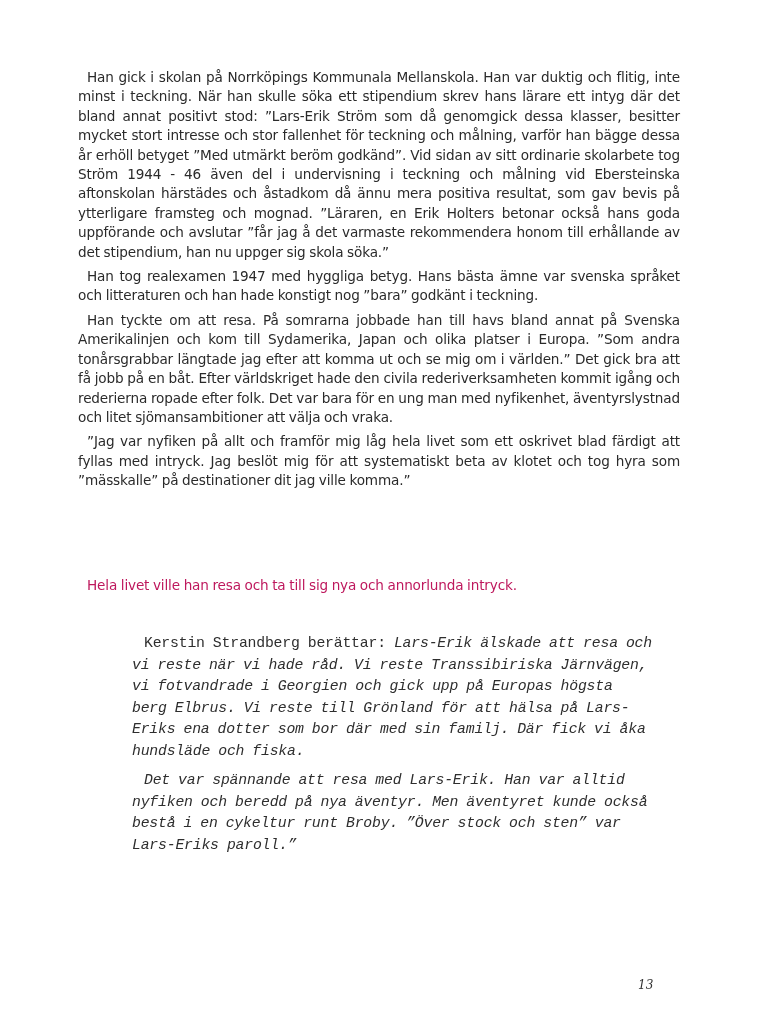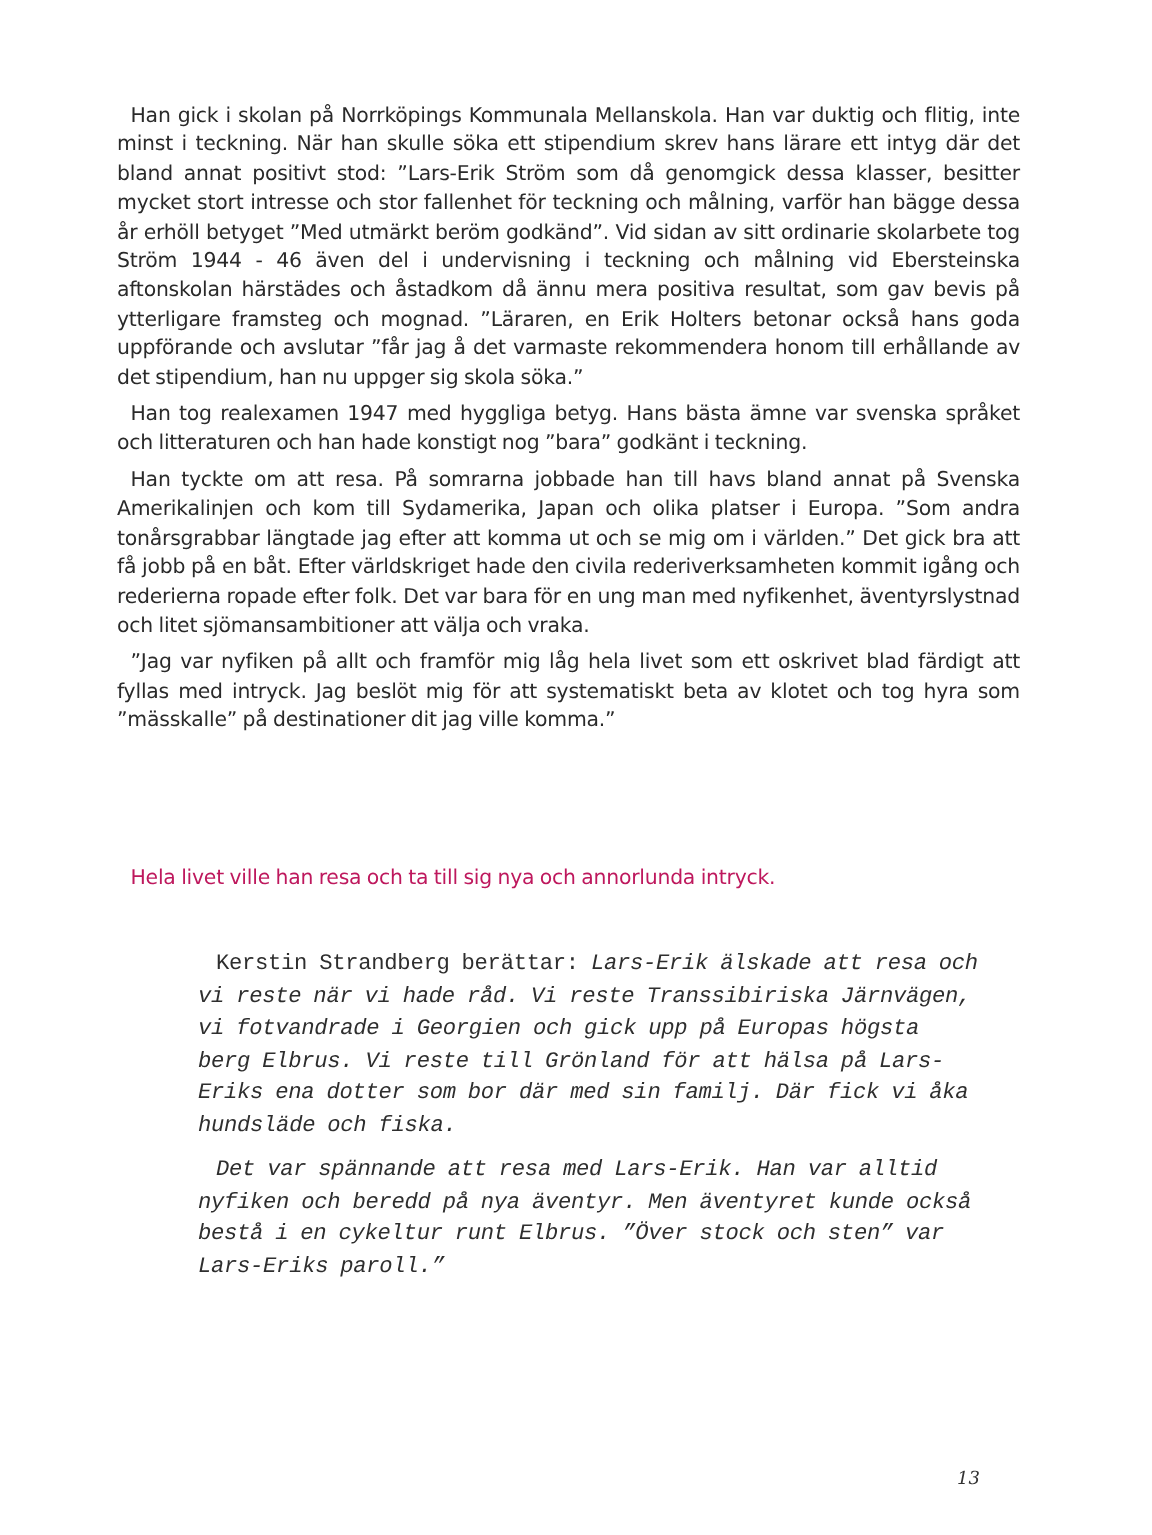--- a/index.html
+++ b/index.html
@@ -37,17 +37,17 @@
     <p class="indent">Han gick i skolan på Norrköpings Kommunala Mellanskola. Han var duktig och flitig, inte minst i teckning. När han skulle söka ett stipendium skrev hans lärare ett intyg där det bland annat positivt stod: ”Lars-Erik Ström som då genomgick dessa klasser, besitter mycket stort intresse och stor fallenhet för teckning och målning, varför han bägge dessa år erhöll betyget ”Med utmärkt beröm godkänd”. Vid sidan av sitt ordinarie skolarbete tog Ström 1944 - 46 även del i undervisning i teckning och målning vid Ebersteinska aftonskolan härstädes och åstadkom då ännu mera positiva resultat, som gav bevis på ytterligare framsteg och mognad. ”Läraren, en Erik Holters betonar också hans goda uppförande och avslutar ”får jag å det varmaste rekommendera honom till erhållande av det stipendium, han nu uppger sig skola söka.”</p>
     <p class="indent">Han tog realexamen 1947 med hyggliga betyg. Hans bästa ämne var svenska språket och litteraturen och han hade konstigt nog ”bara” godkänt i teckning.</p>
     <p class="indent">Han tyckte om att resa. På somrarna jobbade han till havs bland annat på Svenska Amerikalinjen och kom till Sydamerika, Japan och olika platser i Europa. ”Som andra tonårsgrabbar längtade jag efter att komma ut och se mig om i världen.” Det gick bra att få jobb på en båt. Efter världskriget hade den civila rederiverksamheten kommit igång och rederierna ropade efter folk. Det var bara för en ung man med nyfikenhet, äventyrslystnad och litet sjömansambitioner att välja och vraka.</p>
     <p class="indent">”Jag var nyfiken på allt och framför mig låg hela livet som ett oskrivet blad färdigt att fyllas med intryck. Jag beslöt mig för att systematiskt beta av klotet och tog hyra som ”mässkalle” på destinationer dit jag ville komma.”</p>
   </div>
 
   <p class="lead">Hela livet ville han resa och ta till sig nya och annorlunda intryck.</p>
 
   <div class="quote">
     <p><span class="speaker">Kerstin Strandberg berättar:</span> <span>Lars-Erik älskade att resa och vi reste när vi hade råd. Vi reste Transsibiriska Järnvägen, vi fotvandrade i Georgien och gick upp på Europas högsta berg Elbrus. Vi reste till Grönland för att hälsa på Lars-Eriks ena dotter som bor där med sin familj. Där fick vi åka hundsläde och fiska.</span></p>
-    <p>Det var spännande att resa med Lars-Erik. Han var alltid nyfiken och beredd på nya äventyr. Men äventyret kunde också bestå i en cykeltur runt Elbrus. ”Över stock och sten” var Lars-Eriks paroll.”</p>
+    <p>Det var spännande att resa med Lars-Erik. Han var alltid nyfiken och beredd på nya äventyr. Men äventyret kunde också bestå i en cykeltur runt Broby. ”Över stock och sten” var Lars-Eriks paroll.”</p>
   </div>
 
   <div class="page-number">13</div>
 </div>
 
 </body></html>

